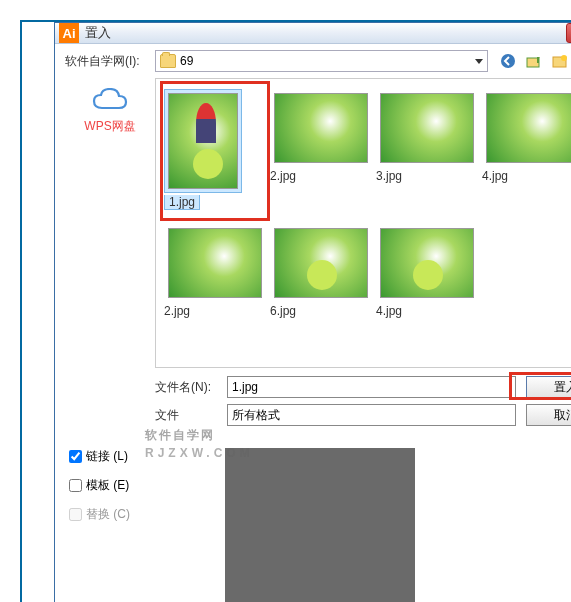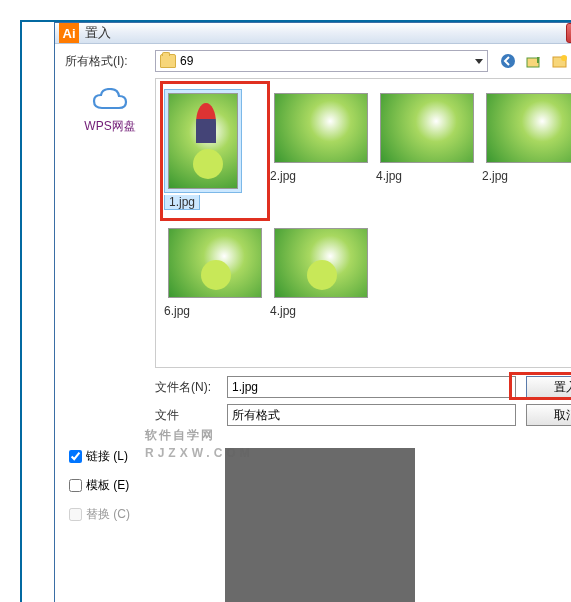--- a/index.html
+++ b/index.html
@@ -54,21 +54,21 @@
 .combo .folder-ic { width: 16px; height: 14px; background: #f7d67a; border: 1px solid #d8b044; border-radius: 2px 2px 1px 1px; margin-right: 4px; position: relative; }
 .combo .folder-ic::before { content:""; position:absolute; top:-3px; left:1px; width:6px; height:3px; background:#f7d67a; border:1px solid #d8b044; border-bottom:none; border-radius:2px 2px 0 0;}
 .combo .chev { margin-left: auto; width: 0; height: 0; border-left: 4px solid transparent; border-right: 4px solid transparent; border-top: 5px solid #333; }
 
 .toolbar-icons { display: flex; gap: 6px; margin-left: 10px; align-items: center; }
 .ticon { width: 20px; height: 20px; display:flex; align-items:center; justify-content:center; cursor:pointer; }
 
 .main-area { flex: 1; display: flex; }
 .left-panel { width: 90px; padding-top: 8px; display:flex; flex-direction:column; align-items:center; }
 .wps-icon { width:40px; height:30px; display:flex; align-items:center; justify-content:center; }
-.wps-label { margin-top:2px; color:#701a75; }
+.wps-label { margin-top:2px; color:#ef4444; }
 
 .right-panel { flex:1; display:flex; flex-direction:column; }
 
 .file-area {
   flex: 0 0 auto;
   height: 290px;
   border: 1px solid #ccc; background:#fff;
   margin-bottom: 8px;
   position: relative;
   overflow: hidden;
@@ -128,21 +128,21 @@
     <div class="close-btn">
       <svg viewBox="0 0 10 10">
             <path d="M1 1 L9 9 M9 1 L1 9" stroke="#fff" stroke-width="1.8"></path>
           </svg>
     </div>
   </div>
 
   <div class="body" style="position:relative;">
 
     <div class="row">
-      <div class="row-label">所有格式(I):</div>
+      <div class="row-label">软件自学网(I):</div>
       <div class="combo">
         <div class="folder-ic"></div>
         <span>69</span>
         <div class="chev"></div>
       </div>
       <div class="toolbar-icons">
         <div class="ticon">
           <svg width="16" height="16" viewBox="0 0 16 16">
                 <circle cx="8" cy="8" r="7" fill="#3a7abd"></circle>
                 <path d="M9 4 L5 8 L9 12" stroke="#fff" stroke-width="2" fill="none"></path>
@@ -194,20 +194,28 @@
                   </div>
                   <div class="fname">1.jpg</div>
                 </div>
                 <div class="file-item">
                   <div class="thumb-wrap">
                     <div class="thumb wide">
                       <div class="thumb-inner "></div>
                     </div>
                   </div>
                   <div class="fname">2.jpg</div>
+                </div>
+                <div class="file-item">
+                  <div class="thumb-wrap">
+                    <div class="thumb wide">
+                      <div class="thumb-inner "></div>
+                    </div>
+                  </div>
+                  <div class="fname">3.jpg</div>
                 </div>
                 <div class="file-item">
                   <div class="thumb-wrap">
                     <div class="thumb wide">
                       <div class="thumb-inner "></div>
                     </div>
                   </div>
                   <div class="fname">4.jpg</div>
                 </div>
                 <div class="file-item">

